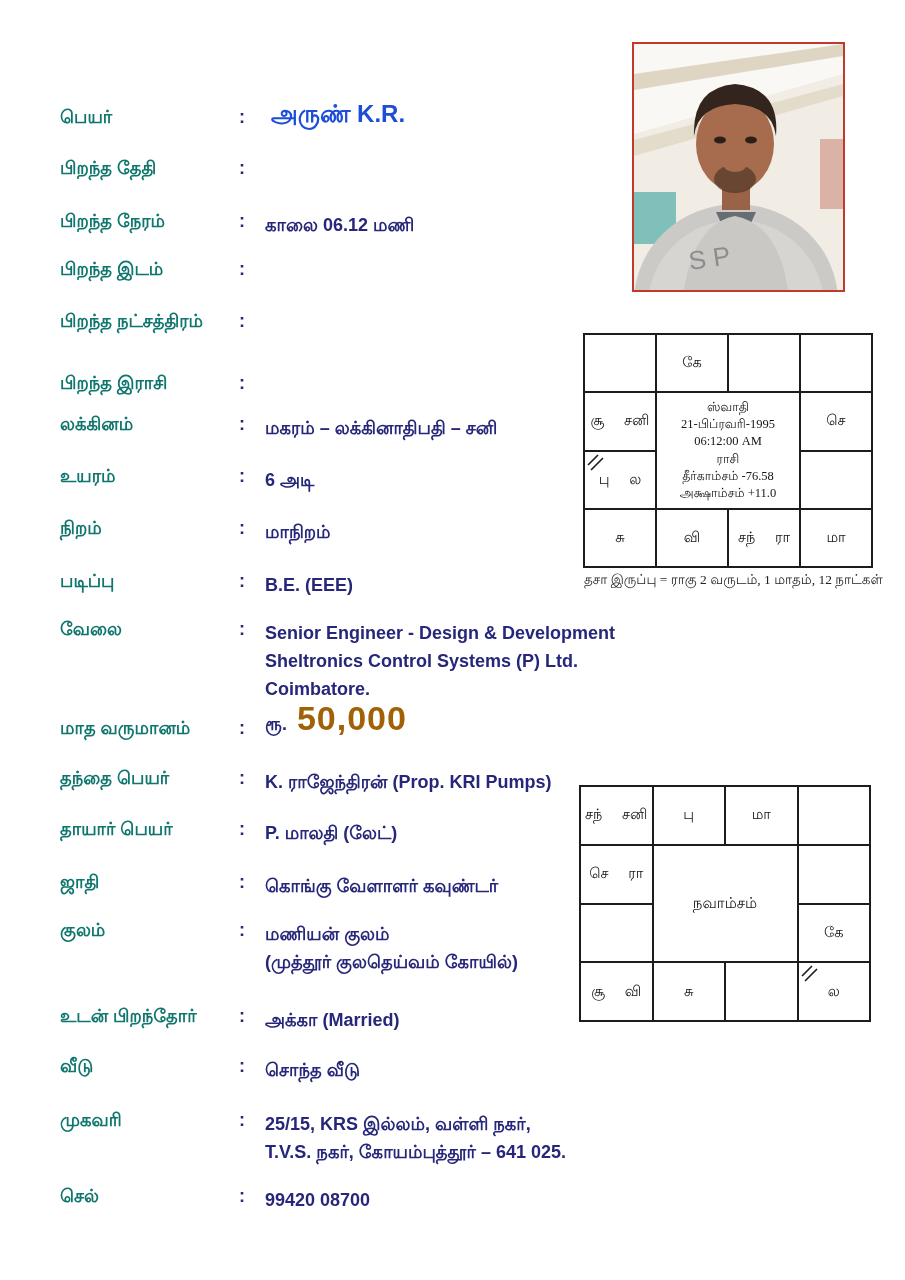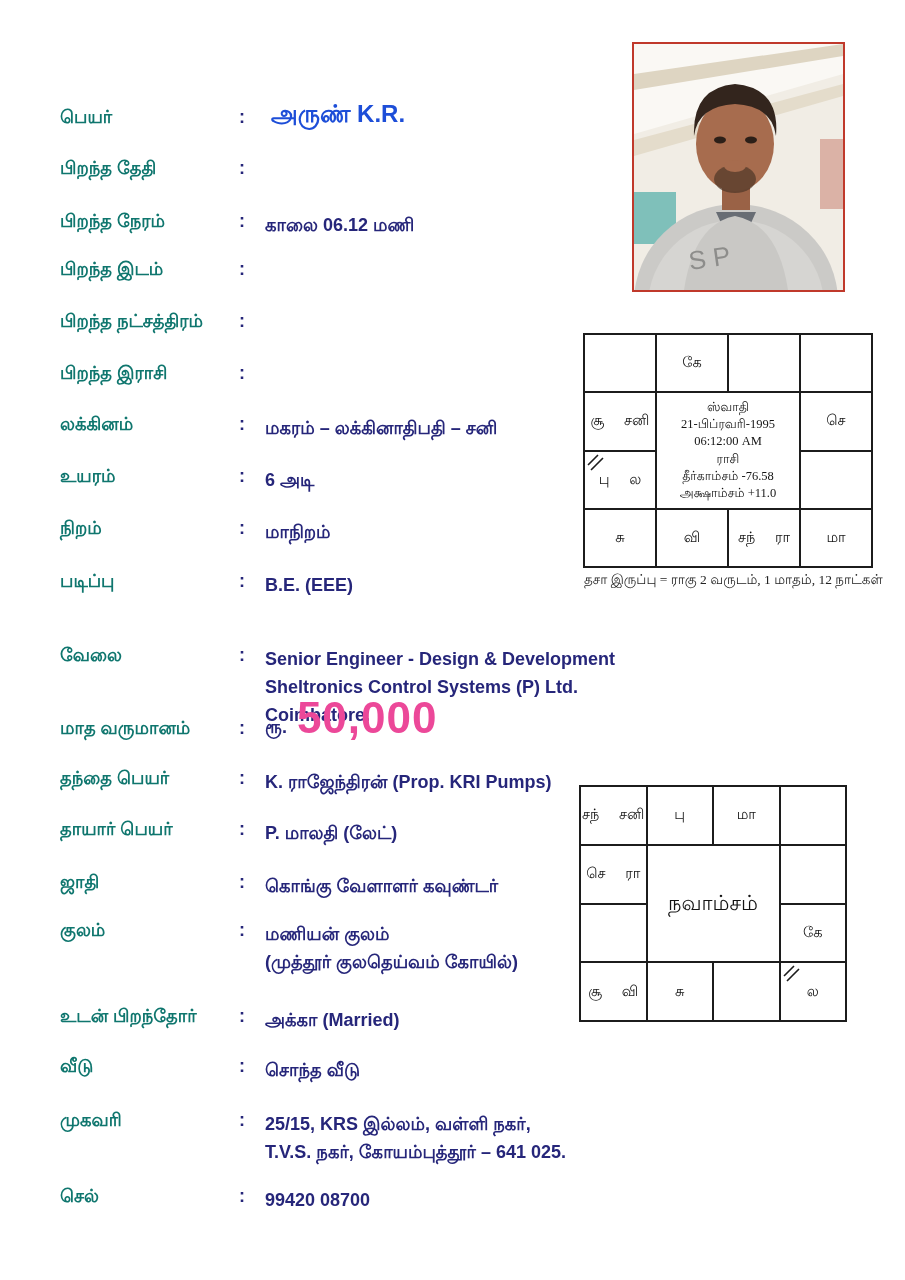--- a/index.html
+++ b/index.html
@@ -10,36 +10,36 @@
   .row{position:absolute;left:0;width:905px;height:30px;}
   .label{position:absolute;left:60px;top:0;color:#0f766e;font-size:18px;font-weight:600;white-space:nowrap;}
   .colon{position:absolute;left:239px;top:0;color:#26267a;font-size:18px;font-weight:600;}
   .value{position:absolute;left:265px;top:0;color:#26267a;font-size:18px;font-weight:600;white-space:pre-line;line-height:28px;width:430px;}
   .row-name .label{top:7px}
   .row-name .colon{top:7px}
   .row-name .value{color:#1d4ed8;font-size:24px;font-weight:bold;left:271px;}
   .row-income .label,.row-income .colon{top:14px}
   .row-income .value{width:300px;white-space:nowrap;}
   .rupee{font-size:18px;color:#26267a;font-weight:600;vertical-align:baseline;}
-  .amount{font-size:44px;color:#ec4899;font-weight:bold;letter-spacing:1px;margin-left:10px;vertical-align:baseline;}
+  .amount{font-size:34px;color:#a16207;font-weight:bold;letter-spacing:1px;margin-left:10px;vertical-align:baseline;}
 
   
   .photo{position:absolute;left:632px;top:42px;width:213px;height:250px;border:2px solid #c0392b;box-sizing:border-box;background:#efece6;overflow:hidden;}
 
   
   .chart{position:absolute;display:grid;grid-template-columns:repeat(4,1fr);grid-template-rows:repeat(4,1fr);
          border-top:2px solid #1c1c1c;border-left:2px solid #1c1c1c;box-sizing:border-box;background:#fff;}
   .cell{border-right:2px solid #1c1c1c;border-bottom:2px solid #1c1c1c;position:relative;
         display:flex;align-items:center;justify-content:center;
         font-family:"Liberation Serif",serif;font-size:14.5px;color:#141414;}
   .cell span{word-spacing:16px;white-space:nowrap;}
   .center-cell{grid-column:2/span 2;grid-row:2/span 2;border-right:2px solid #1c1c1c;border-bottom:2px solid #1c1c1c;
         display:flex;align-items:center;justify-content:center;text-align:center;
         font-family:"Liberation Serif",serif;font-size:12.5px;line-height:1.38;color:#141414;white-space:pre-line;}
-  .center-big{font-size:21px;}
+  .center-big{font-size:15px;}
   .lagna-mark{position:absolute;left:1px;top:1px;}
   .chart-caption{position:absolute;left:584px;top:572px;width:310px;
         font-family:"Liberation Serif",serif;font-size:13.5px;color:#222;white-space:nowrap;}
 </style>
 </head>
 <body>
 
 <div class="photo">
   <svg width="209" height="246" viewBox="0 0 209 246">
     <rect x="0" y="0" width="209" height="246" fill="#f1ede5"></rect>
@@ -78,21 +78,21 @@
   <div class="value">காலை 06.12 மணி</div>
 </div>
 <div class="row" style="top:259px">
   <div class="label">பிறந்த இடம்</div>
   <div class="colon">:</div>
 </div>
 <div class="row" style="top:311px">
   <div class="label">பிறந்த நட்சத்திரம்</div>
   <div class="colon">:</div>
 </div>
-<div class="row" style="top:363px">
+<div class="row" style="top:373px">
   <div class="label">பிறந்த இராசி</div>
   <div class="colon">:</div>
 </div>
 <div class="row" style="top:414px">
   <div class="label">லக்கினம்</div>
   <div class="colon">:</div>
   <div class="value">மகரம் – லக்கினாதிபதி – சனி</div>
 </div>
 <div class="row" style="top:466px">
   <div class="label">உயரம்</div>
@@ -102,21 +102,21 @@
 <div class="row" style="top:518px">
   <div class="label">நிறம்</div>
   <div class="colon">:</div>
   <div class="value">மாநிறம்</div>
 </div>
 <div class="row" style="top:571px">
   <div class="label">படிப்பு</div>
   <div class="colon">:</div>
   <div class="value">B.E. (EEE)</div>
 </div>
-<div class="row" style="top:645px">
+<div class="row" style="top:619px">
   <div class="label">வேலை</div>
   <div class="colon">:</div>
   <div class="value">Senior Engineer - Design &amp; Development
 Sheltronics Control Systems (P) Ltd.
 Coimbatore.</div>
 </div>
 <div class="row row-income" style="top:704px">
   <div class="label">மாத வருமானம்</div>
   <div class="colon">:</div>
   <div class="value"><span class="rupee">ரூ.</span><span class="amount">50,000</span></div>
@@ -206,21 +206,21 @@
     </div>
   <div class="cell" style="grid-area:4/3">
       <span>சந் ரா</span>
     </div>
   <div class="cell" style="grid-area:4/4">
       <span>மா</span>
     </div>
 </div>
 <div class="chart-caption">தசா இருப்பு = ராகு 2 வருடம், 1 மாதம், 12 நாட்கள்</div>
 
-<div class="chart" style="left:579px;top:785px;width:268px;height:237px;">
+<div class="chart" style="left:579px;top:785px;width:292px;height:237px;">
   <div class="cell" style="grid-area:1/1">
       <span>சந் சனி</span>
     </div>
   <div class="cell" style="grid-area:1/2">
       <span>பு</span>
     </div>
   <div class="cell" style="grid-area:1/3">
       <span>மா</span>
     </div>
   <div class="cell" style="grid-area:1/4">

